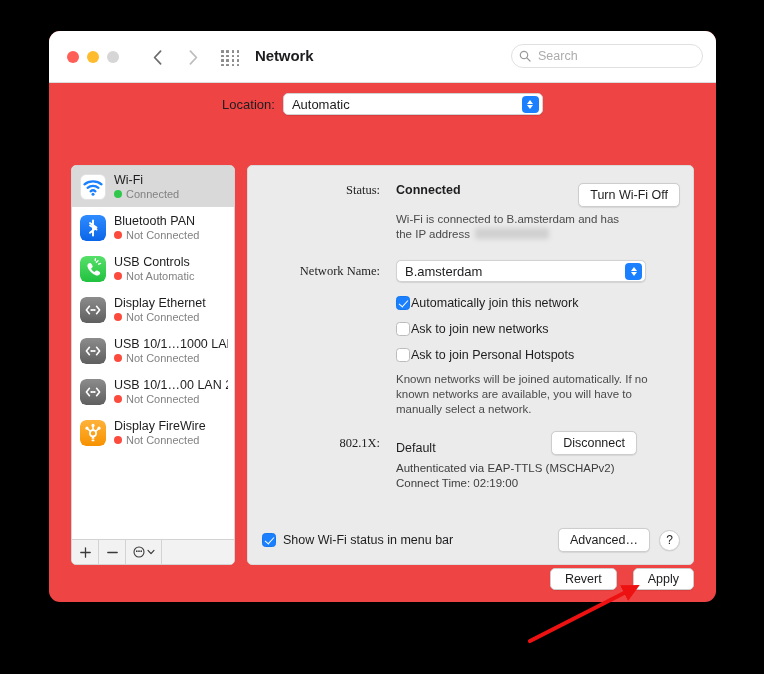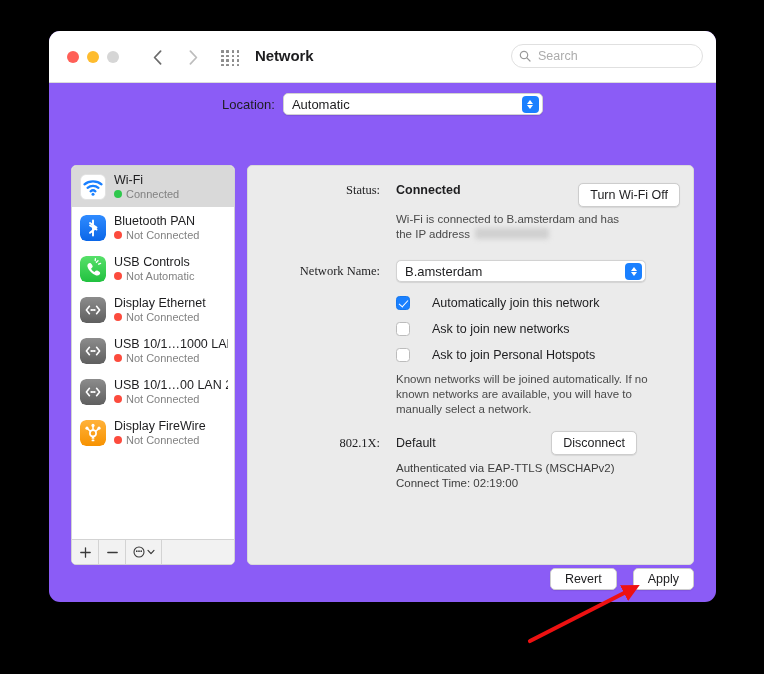--- a/index.html
+++ b/index.html
@@ -11,21 +11,21 @@
     overflow: hidden;
   }
 
   #root { position: relative; width: 764px; height: 674px; background: #000; }
 
   
   .window {
     position: absolute;
     left: 49px; top: 31px;
     width: 667px; height: 571px;
-    background: #8b5cf6;
+    background: #ef4444;
     border-radius: 11px;
     overflow: hidden;
     box-shadow: 0 2px 14px rgba(0,0,0,0.45);
   }
 
   
   .titlebar {
     position: relative;
     height: 52px;
     background: #ffffff;
@@ -203,21 +203,21 @@
     vertical-align: -1px;
     background: #d0d0d0;
     border-radius: 2px;
     filter: blur(2.4px);
     margin-left: 2px;
   }
 
   .netname-row { margin-top: 18px; align-items: center; }
   #network-name-popup { width: 250px; }
 
-  .check-line { display: flex; align-items: center; gap: 22px; margin-top: 12px; }
+  .check-line { display: flex; align-items: center; gap: 1px; margin-top: 12px; }
   .chk {
     width: 14px; height: 14px; border-radius: 3.5px;
     border: 1px solid #bcbcbc; background: #fff; flex: 0 0 auto;
     position: relative;
   }
   .chk.on { background: #1a80ff; border-color: #1577ee; }
   .chk.on::after {
     content: ""; position: absolute;
     left: 4.4px; top: 1.4px; width: 4px; height: 8px;
     border: solid #fff; border-width: 0 1.8px 1.8px 0;
@@ -530,35 +530,44 @@
         <div class="row">
           <div class="lbl"></div>
           <div class="val">
             <div class="helper wide" style="margin-top:10px;">Known networks will be joined automatically. If no known networks are available, you will have to manually select a network.</div>
           </div>
         </div>
 
         <div class="row dot1x-row">
           <div class="lbl">802.1X:</div>
           <div class="val">
-            <div style="display:flex; align-items:center; justify-content:space-between;">
+            <div style="display:flex; align-items:flex-end; justify-content:space-between;">
               <span class="dot1x-val">Default</span>
               <span class="btn" style="margin-right:56px;margin-left:26px;">Disconnect</span>
             </div>
           </div>
         </div>
 
         <div class="row">
           <div class="lbl"></div>
           <div class="val">
             <div class="mono-note" style="margin-top:6px;">Authenticated via EAP-TTLS (MSCHAPv2)</div>
             <div class="mono-note">Connect Time: 02:19:00</div>
           </div>
         </div>
 
+        <div class="menubar-row">
+          <div style="display:flex; align-items:center; gap:7px;">
+            <span class="chk on"></span>
+            <span class="chk-label">Show Wi-Fi status in menu bar</span>
+          </div>
+          <div style="flex:1 1 auto;"></div>
+          <span class="btn" style="margin-right:9px;">Advanced…</span>
+          <span class="helpbtn">?</span>
+        </div>
 
       </div>
     </div>
 
     <div class="footer">
       <span class="btn">Revert</span>
       <span class="btn">Apply</span>
     </div>
 
   </div>

